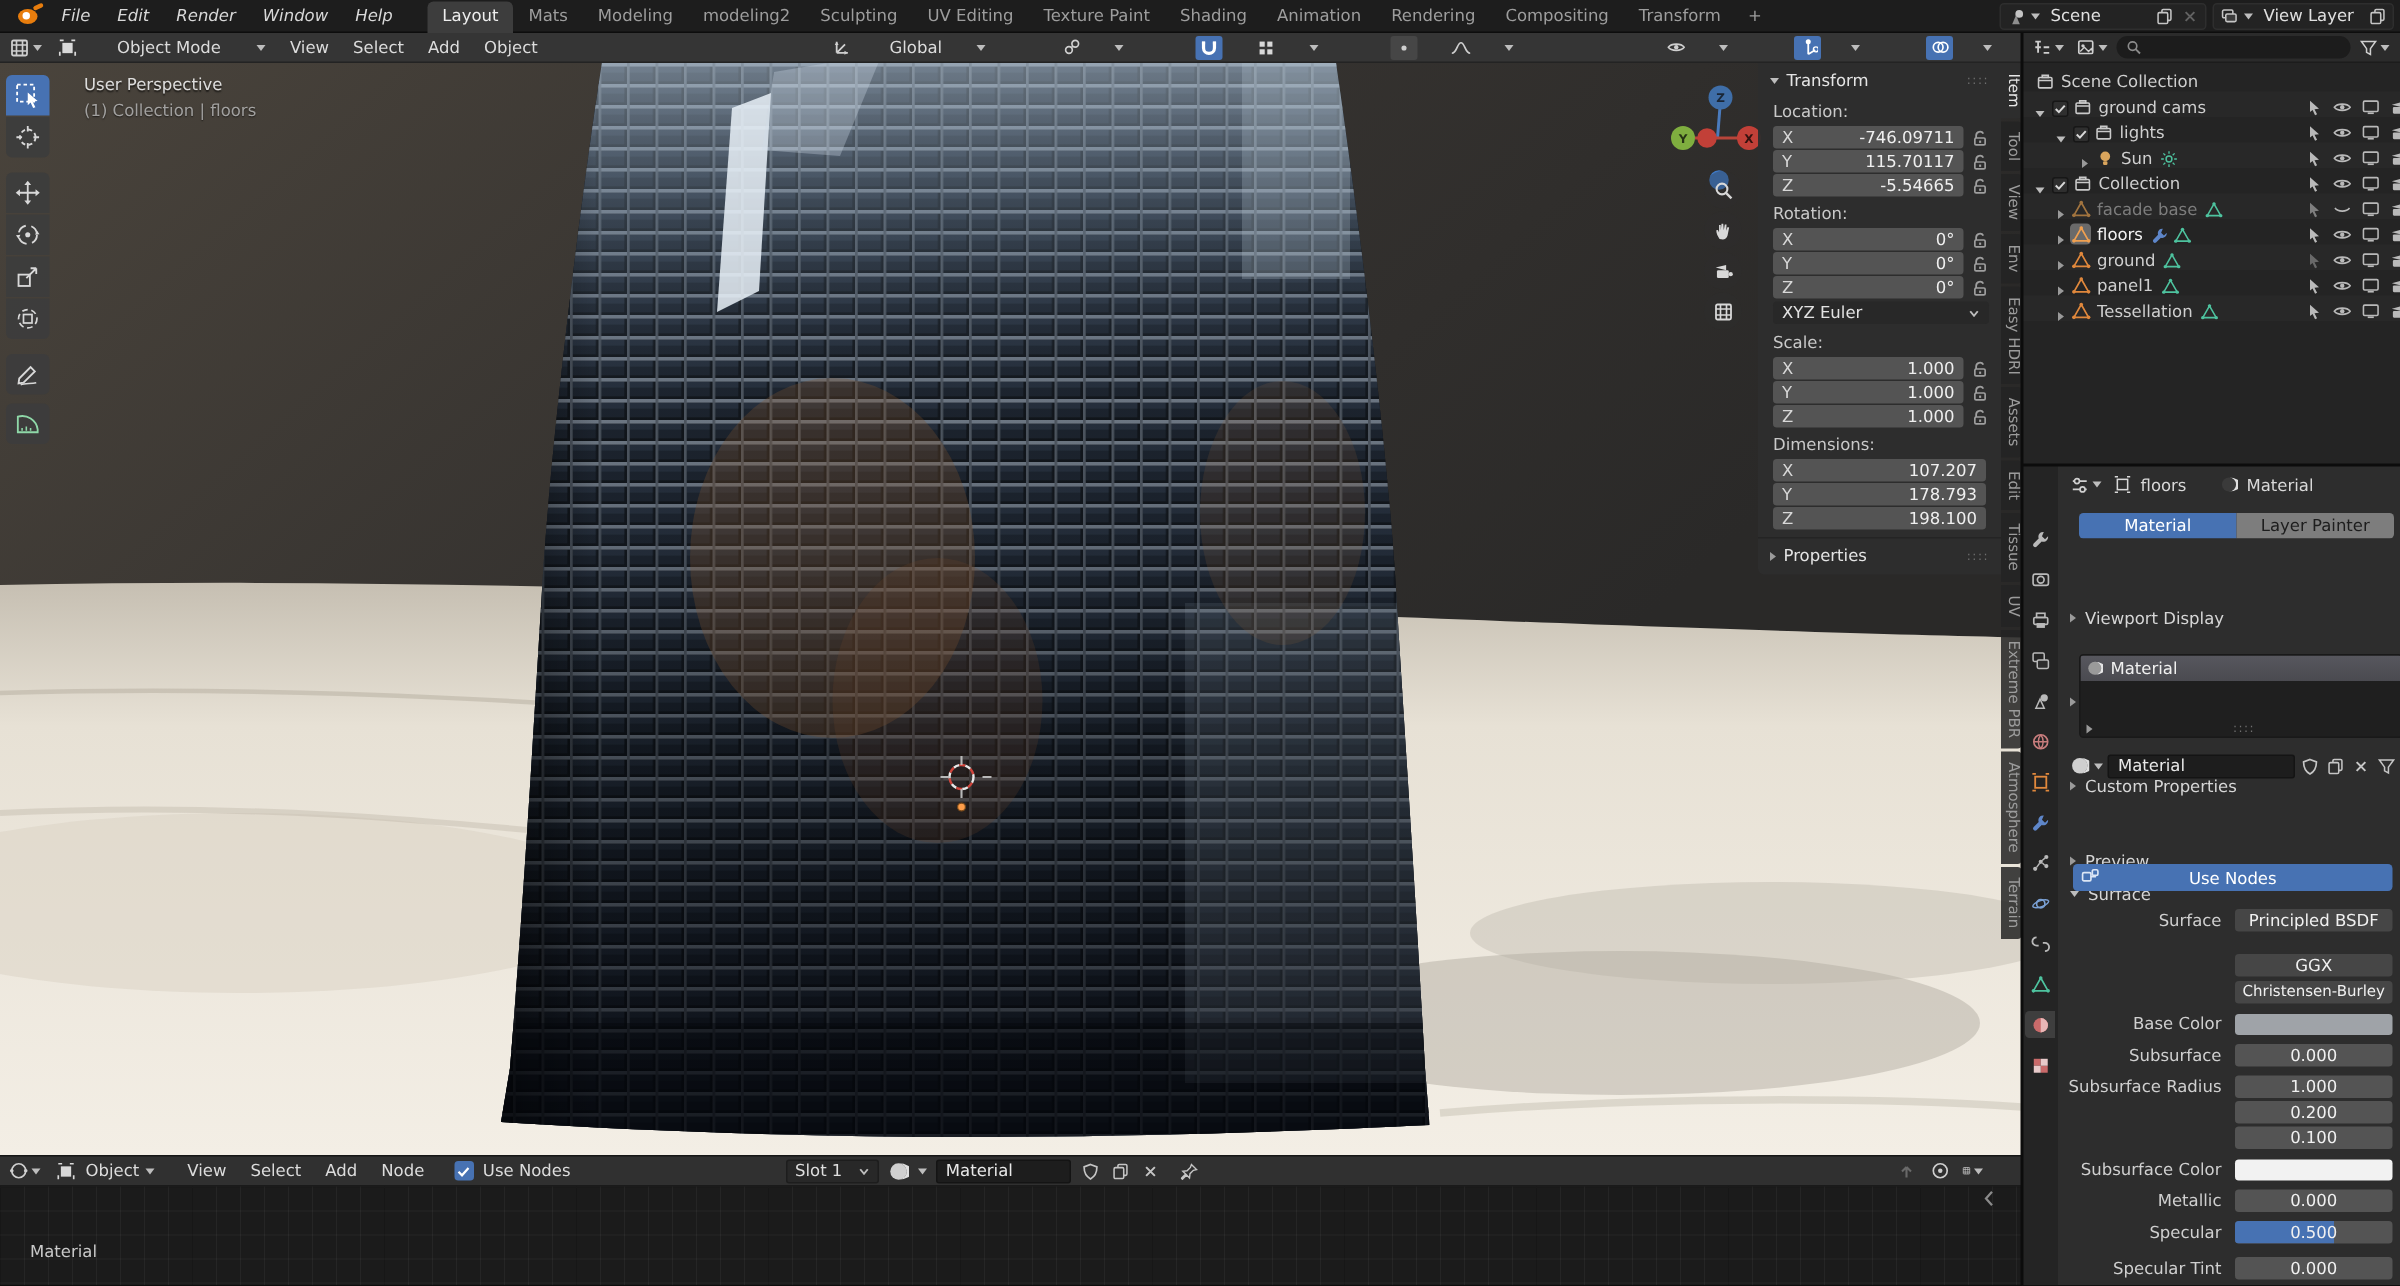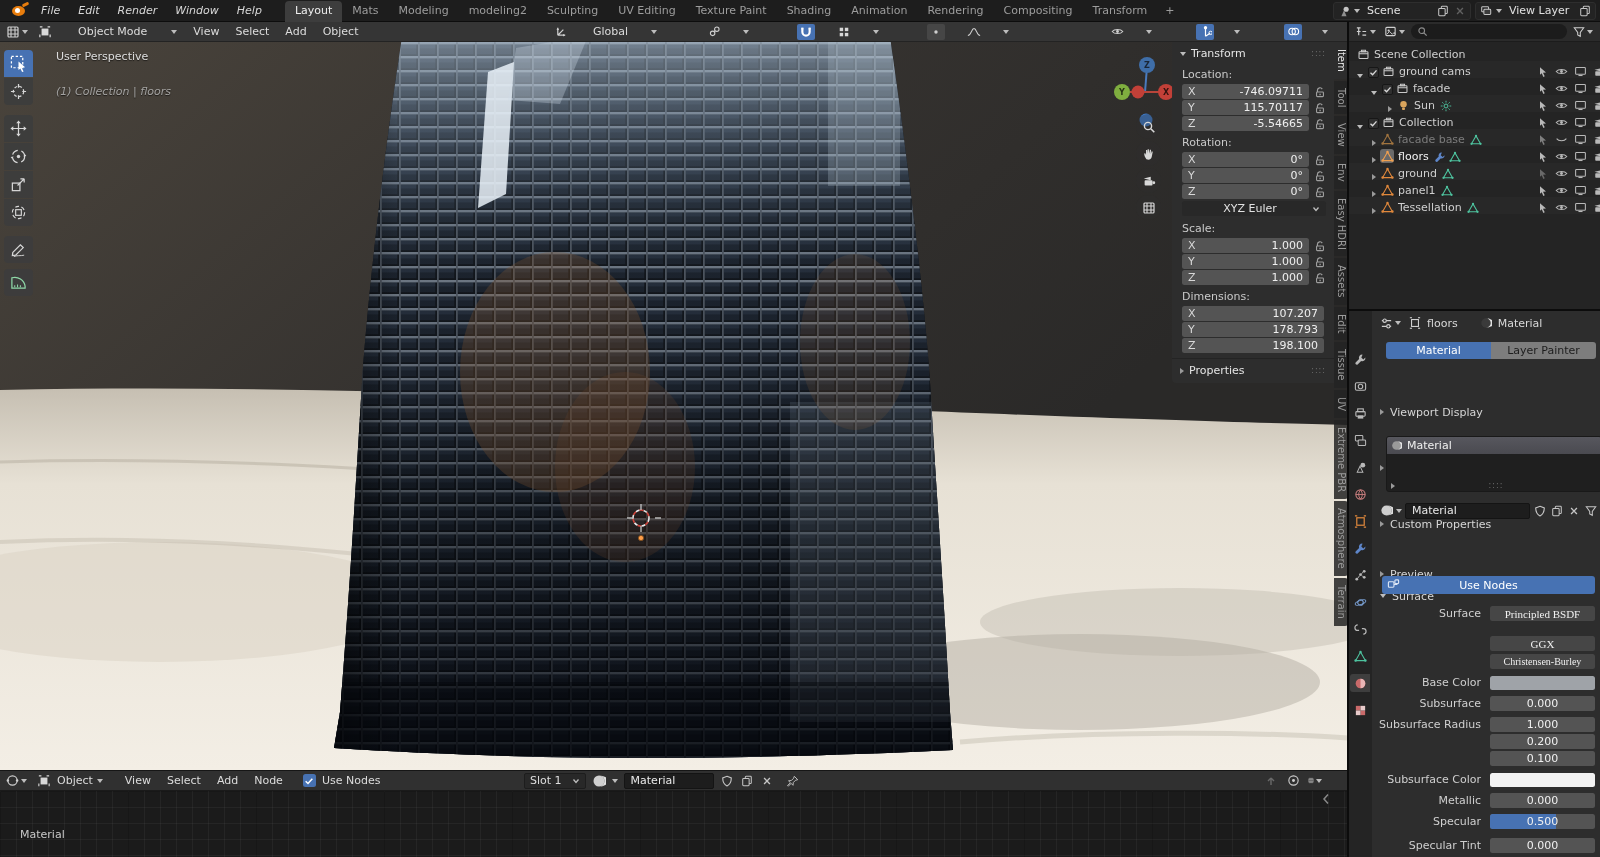--- a/index.html
+++ b/index.html
@@ -41,21 +41,21 @@
   .icbtn.blue{background:#4772b3;color:#fff;}
   .icbtn svg{display:block;}
 
   .ol-header{position:absolute;left:1348px;top:22px;width:252px;height:20px;background:#2b2b2b;
              display:flex;align-items:center;gap:4px;padding:0 5px;border-bottom:1px solid #1c1c1c;}
   .search{flex:1;display:flex;align-items:center;height:15px;background:#1c1c1c;border-radius:8px;padding:0 6px;gap:4px;color:#8b8b8b;}
 
   
   .viewport{position:absolute;left:0;top:42px;width:1348px;height:728px;overflow:hidden;background:#2e2c2b;}
   .vp-overlay-text{position:absolute;left:56px;top:8px;color:rgba(235,235,235,.92);text-shadow:0 1px 1px rgba(0,0,0,.6);}
-  .vp-overlay-sub{position:absolute;left:56px;top:43px;color:rgba(200,200,200,.75);text-shadow:0 1px 1px rgba(0,0,0,.6);font-style:italic;}
+  .vp-overlay-sub{position:absolute;left:56px;top:25px;color:rgba(200,200,200,.75);text-shadow:0 1px 1px rgba(0,0,0,.6);}
 
   
   .toolbar{position:absolute;left:4px;top:8px;width:30px;display:flex;flex-direction:column;gap:1px;}
   .tool{width:29px;height:27px;background:#3d3d3de8;display:flex;align-items:center;justify-content:center;color:#dcdcdc;}
   .tool.first{border-radius:4px 4px 0 0;}
   .tool.last{border-radius:0 0 4px 4px;}
   .tool.solo{border-radius:4px;}
   .tool.active{background:#4772b3;color:#fff;}
   .tool-gap{height:8px;}
 
@@ -68,21 +68,21 @@
   .npanel{position:absolute;left:1172px;top:0;width:162px;background:#2d2d2df2;border-radius:0 0 0 4px;padding:2px 0 4px;}
   .np-title{display:flex;align-items:center;gap:5px;padding:3px 8px 4px;color:#e4e4e4;}
   .np-grip{margin-left:auto;color:#6f6f6f;letter-spacing:1px;font-size:8px;}
   .np-label{padding:4px 10px 2px;color:#c9c9c9;}
   .np-row{display:flex;align-items:center;height:15px;margin:1px 8px 1px 10px;gap:4px;}
   .nfield{flex:1;display:flex;align-items:center;background:#545454;border-radius:2.5px;height:15px;padding:0 6px;color:#efefef;}
   .nfield .ax{width:14px;color:#d8d8d8;}
   .nfield .vv{flex:1;text-align:right;}
   .nfield.wide .vv{text-align:right;}
   .lockbtn{width:13px;height:13px;color:#9f9f9f;display:flex;align-items:center;justify-content:center;}
-  .np-drop{display:flex;align-items:center;background:#282828;border-radius:2.5px;height:15px;margin:2px 8px 2px 10px;padding:0 6px;color:#e2e2e2;text-align:center;}
+  .np-drop{display:flex;align-items:center;background:#282828;border-radius:2.5px;height:15px;margin:2px 8px 2px 10px;padding:0 6px;color:#e2e2e2;}
   .np-drop .vv{flex:1;}
   .np-divider{height:1px;background:#242424;margin:5px 0 2px;}
 
   
   .vtabs{position:absolute;left:1334px;top:0;width:14px;display:flex;flex-direction:column;gap:2px;}
   .vtab{writing-mode:vertical-rl;font-size:10px;color:#9c9c9c;background:#232323d9;padding:7px 1px;
         border-radius:0 3px 3px 0;text-align:center;line-height:12px;}
   .vtab.active{background:#2d2d2df2;color:#e8e8e8;}
 
   
@@ -112,21 +112,21 @@
   .pcollapse{display:flex;align-items:center;gap:6px;height:20px;padding-left:8px;color:#d6d6d6;margin-top:36px;}
   .pcol-wrap{position:absolute;left:0;top:56px;right:0;}
   .slotbox{position:absolute;left:14px;top:126px;width:216px;height:56px;background:#1f1f1f;border:1px solid #191919;border-radius:3px;overflow:hidden;}
   .slotrow{height:17px;display:flex;align-items:center;gap:5px;padding:0 4px;background:linear-gradient(#57575e,#4a4a50);color:#f0f0f0;}
   .slotfoot{position:absolute;bottom:1px;left:4px;right:4px;display:flex;align-items:center;color:#808080;}
   .matrow{position:absolute;left:8px;top:192px;right:2px;height:17px;display:flex;align-items:center;gap:3px;}
   .matname{flex:1;background:#1d1d1d;border:1px solid #141414;border-radius:2px;height:16px;display:flex;align-items:center;padding:0 6px;color:#e8e8e8;}
   .prow{position:absolute;left:0;right:5px;height:15px;display:flex;align-items:center;}
   .plabel{flex:0 0 118px;text-align:right;padding-right:9px;color:#cfcfcf;white-space:nowrap;}
   .pfield{flex:1;background:#545454;border-radius:2.5px;height:15px;display:flex;align-items:center;justify-content:center;color:#f0f0f0;position:relative;overflow:hidden;}
-  .pfield.ddark{background:#464646;font-family:Liberation Serif, serif;}
+  .pfield.ddark{background:#464646;}
   .pfield .fill{position:absolute;left:0;top:0;bottom:0;background:#4772b3;}
   .pfield .ftxt{position:relative;}
   .pswatch{flex:1;height:14px;border-radius:2.5px;}
   .usenodes{position:absolute;left:10px;right:5px;height:18px;background:#4772b3;border-radius:3px;
             display:flex;align-items:center;justify-content:center;color:#fff;gap:6px;}
   .usenodes .uic{position:absolute;left:5px;top:2px;color:#dce6f5;}
 
   
   .sh-header{position:absolute;left:0;top:770px;width:1348px;height:21px;background:#303030;
              border-top:1px solid #161616;border-bottom:1px solid #1a1a1a;display:flex;align-items:center;}
@@ -841,21 +841,21 @@
       <span class="ocheck">
           <svg width="9" height="9">
             <use href="#i-check"></use>
           </svg>
         </span>
       <span class="oic" style="color:#c9c9c9">
           <svg width="13" height="13">
             <use href="#i-box"></use>
           </svg>
         </span>
-      <span class="olabel">facade</span>
+      <span class="olabel">lights</span>
       <span class="oicons">
         <svg width="12" height="12">
             <use href="#i-pointer"></use>
           </svg>
         <svg width="13" height="13">
             <use href="#i-eye"></use>
           </svg>
         <svg width="13" height="13">
             <use href="#i-monitor"></use>
           </svg>

